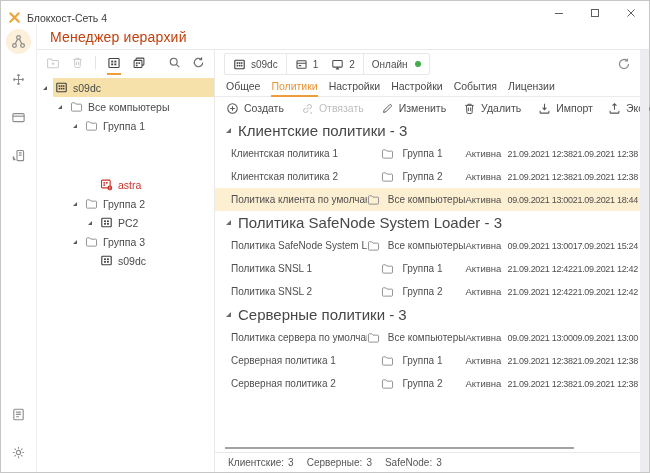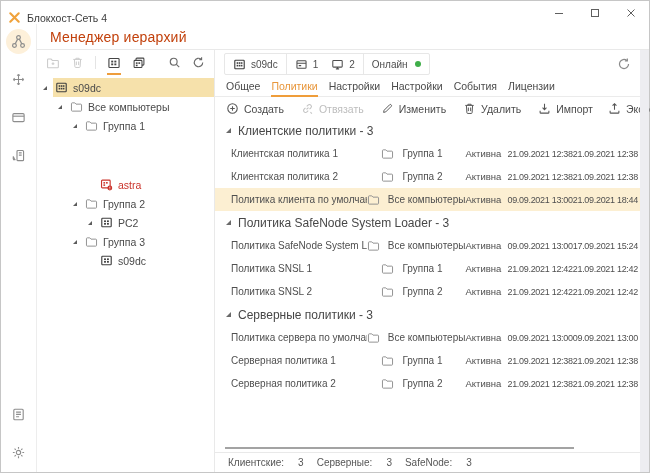--- a/index.html
+++ b/index.html
@@ -50,42 +50,42 @@
   .info-seg + .info-seg{border-left:1px solid #e7e7e7}
   .online-dot{width:6px;height:6px;border-radius:50%;background:#3fae49;margin-left:2px}
   .info-refresh{margin-left:auto;display:flex}
 
   .tabs{flex:0 0 20px;display:flex;gap:11px;padding:0 11px;border-bottom:1px solid #ebebeb;align-items:flex-end}
   .tab{font-size:10.5px;color:#4b4b4b;padding-bottom:4px;position:relative;white-space:nowrap}
   .tab.active{color:#e8963a}
   .tab.active::after{content:"";position:absolute;left:0;right:0;bottom:-1px;height:2px;background:#ef9d3a}
 
   .actions{flex:0 0 22px;display:flex;align-items:center;gap:17px;padding:0 11px}
-  .action-btn{display:flex;align-items:flex-end;gap:5px;font-size:10.5px;color:#4c4c4c;white-space:nowrap}
+  .action-btn{display:flex;align-items:center;gap:5px;font-size:10.5px;color:#4c4c4c;white-space:nowrap}
   .action-btn.disabled{color:#bdbdbd}
   .actions-right{margin-left:auto;display:flex;gap:15px}
 
   .thead{flex:0 0 17px;display:flex;align-items:center;padding:0 2px 0 10px;font-size:9px;color:#ababab;border-bottom:1px solid #f1f1f1}
   .c-name{flex:1;min-width:0;padding-left:6px;display:flex;align-items:center;white-space:nowrap;overflow:hidden}
   .c-group{flex:0 0 84px;display:flex;align-items:center;gap:8px;white-space:nowrap}
   .c-status{flex:0 0 42px;white-space:nowrap}
   .c-created{flex:0 0 60px;white-space:nowrap}
   .c-modified{flex:0 0 62px;white-space:nowrap}
 
   .tbody{flex:1;overflow:hidden;display:flex;flex-direction:column}
-  .group-row{flex:0 0 23px;display:flex;align-items:center;gap:7px;padding:0 11px;font-size:12px;color:#474747}
+  .group-row{flex:0 0 23px;display:flex;align-items:center;gap:7px;padding:0 11px;font-size:15px;color:#474747}
   .tri{width:0;height:0;border-bottom:5px solid #6a6a6a;border-left:5px solid transparent}
   .trow{flex:0 0 23px;display:flex;align-items:center;padding:0 2px 0 10px;font-size:10px;color:#4f4f4f}
   .trow.hl{background:#fcefd2}
   .cell-date{font-size:9px;letter-spacing:-.3px}
   .cell-status{font-size:9.5px}
 
   .hscroll{flex:0 0 2px;background:#a3a3a3;margin:0 66px 3px 10px}
   .status-footer{flex:0 0 20px;border-top:1px solid #e9e9e9;display:flex;align-items:center;gap:13px;padding:0 13px;font-size:10px;color:#565656}
-  .footer-item{display:flex;gap:14px}
+  .footer-item{display:flex;gap:4px}
   .right-gutter{flex:0 0 9px;background:#ededf1}
   svg{display:block;flex:0 0 auto}
 </style>
 </head>
 <body>
 
 <div class="window">
 
   <div class="titlebar">
     <span class="logo">

